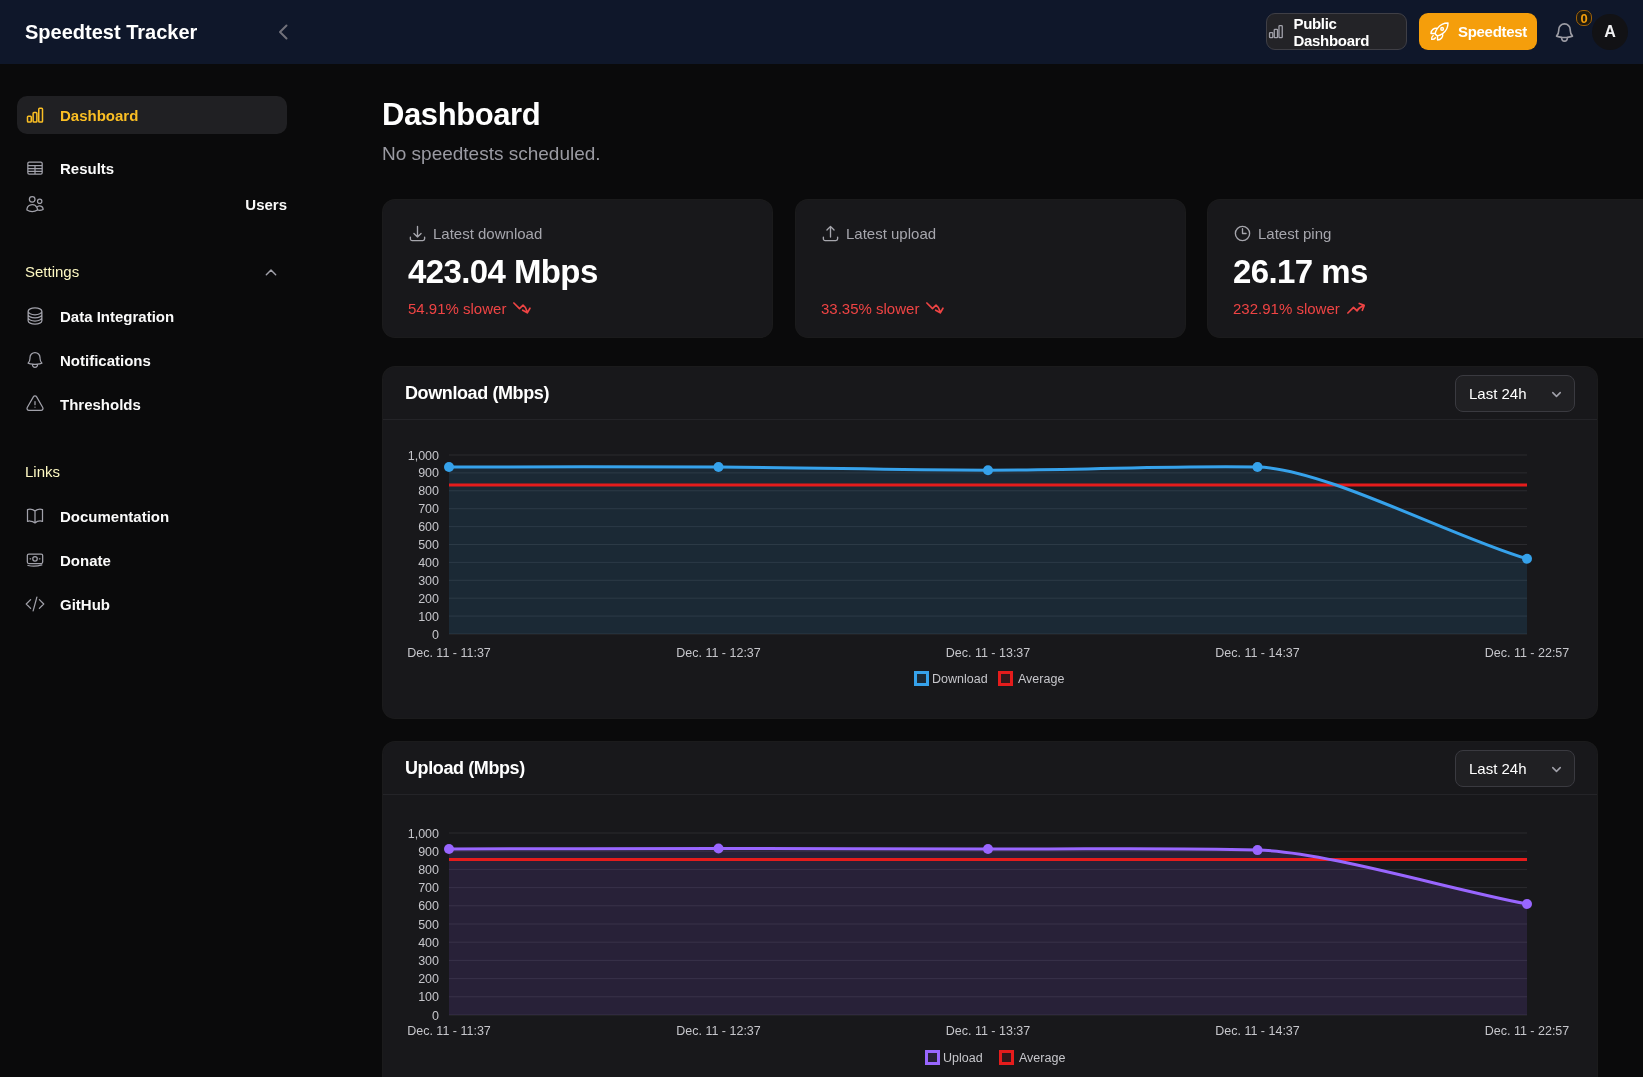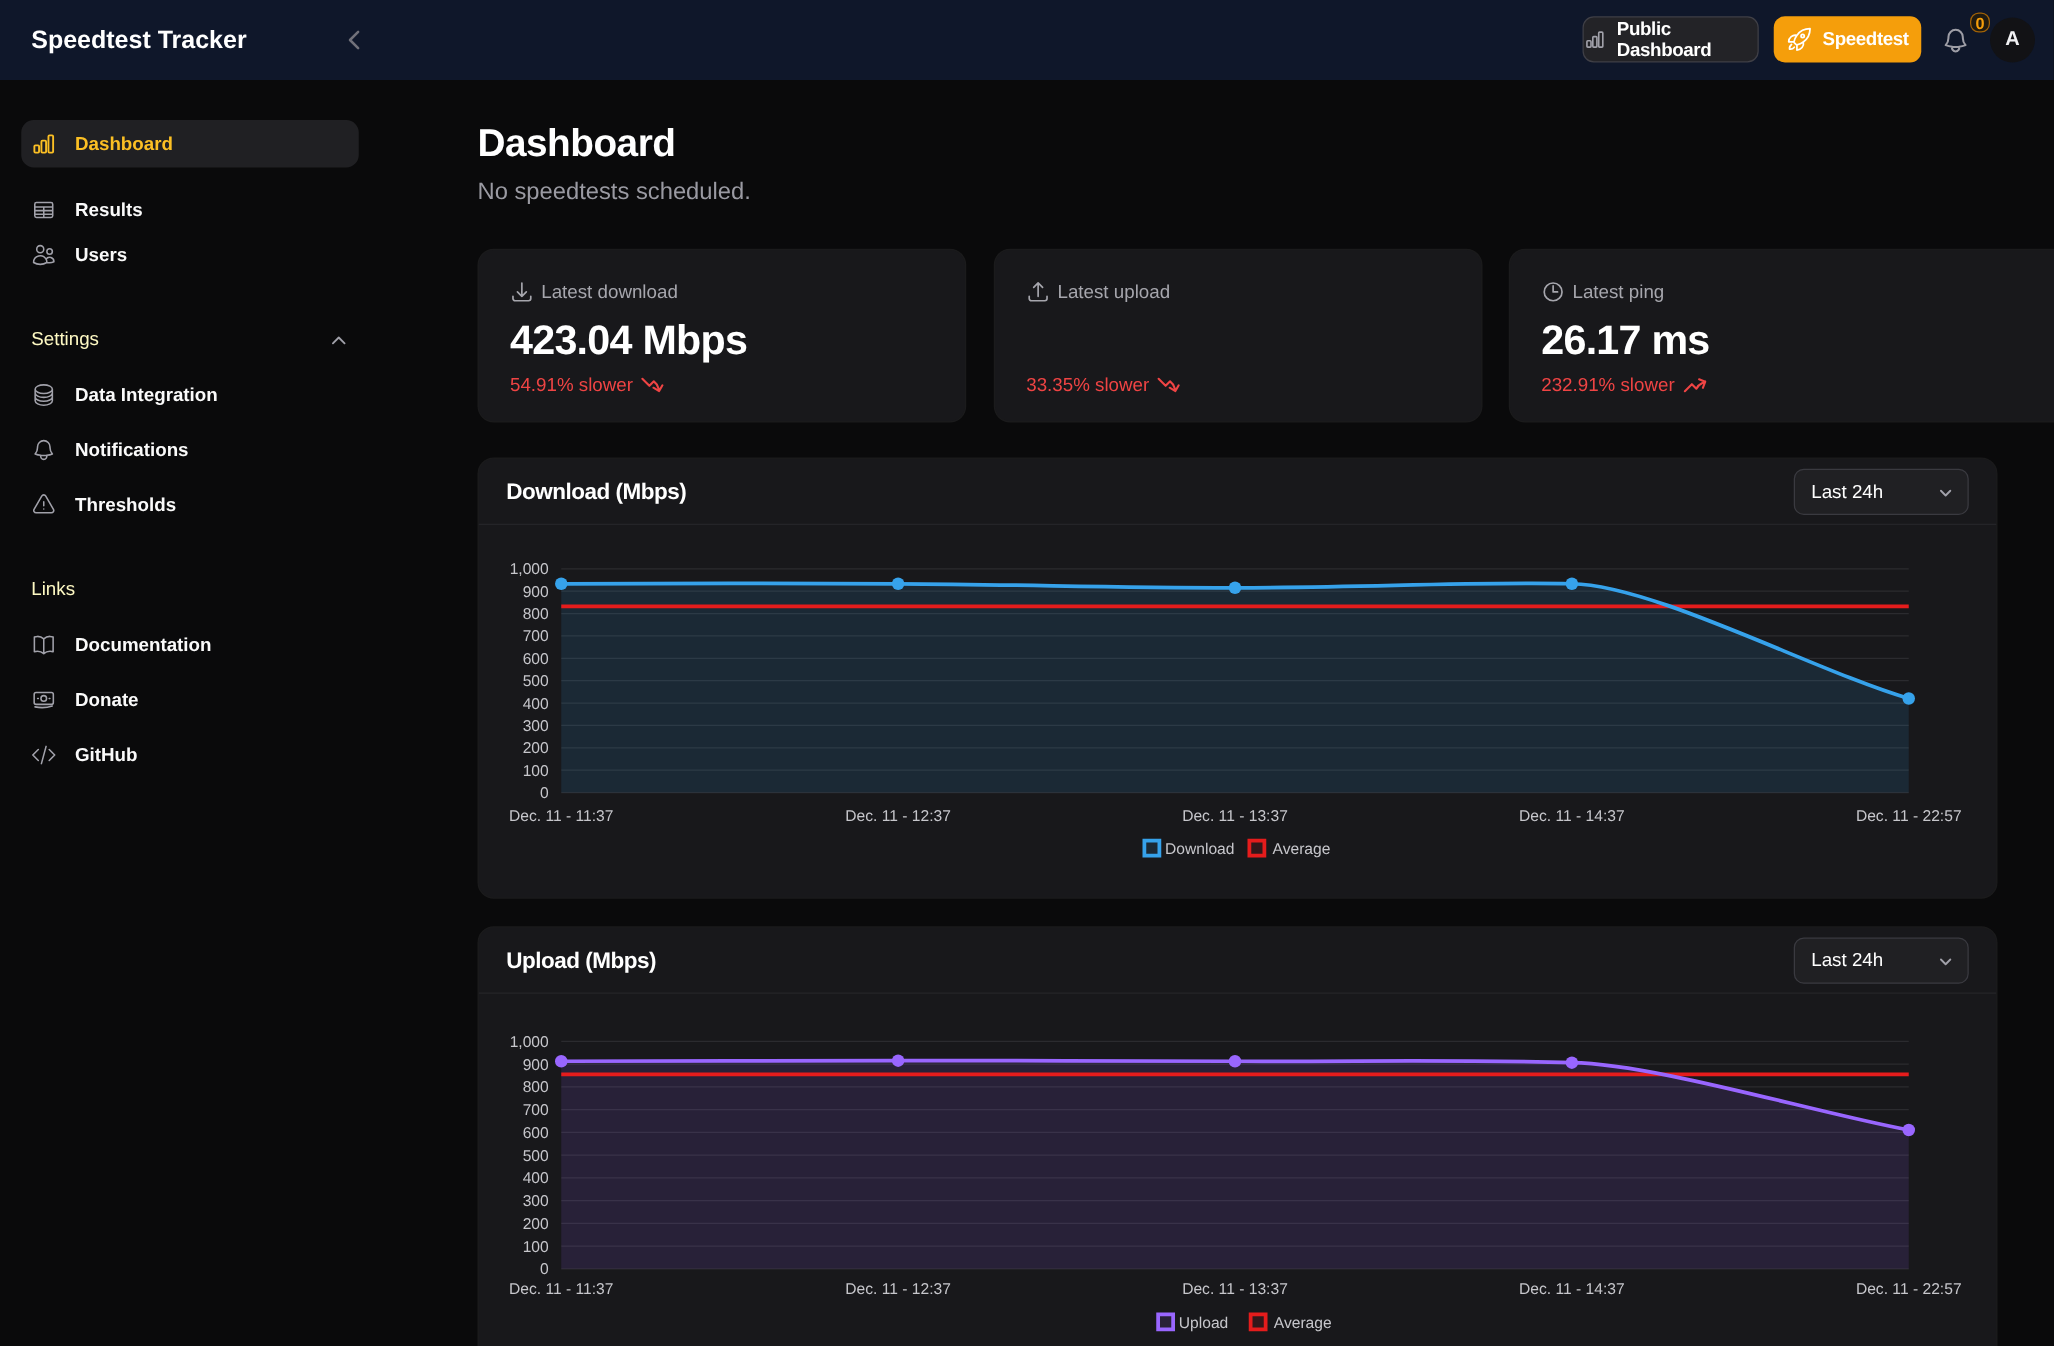--- a/index.html
+++ b/index.html
@@ -25,21 +25,21 @@
 #title { position:absolute; left:382px; top:97px; font-size:31px; font-weight:bold; color:#fff; letter-spacing:-0.4px; }
 #subtitle { position:absolute; left:382px; top:143px; font-size:19px; color:#9a9aa2; }
 .card { position:absolute; background:#18181b; border-radius:12px; box-shadow:0 0 0 1px rgba(255,255,255,0.07); }
 .stat-label { position:absolute; left:50px; top:25px; font-size:15px; color:#a6a6ad; }
 .stat-icon { position:absolute; left:25px; top:24px; width:19px; height:19px; color:#a6a6ad; }
 .stat-value { position:absolute; left:25px; top:53px; font-size:33px; font-weight:bold; color:#fff; letter-spacing:-0.6px; }
 .stat-delta { position:absolute; left:25px; top:98px; font-size:15px; color:#ef4444; display:flex; align-items:center; gap:6px; }
 .stat-delta svg { width:20px; height:20px; }
 .chart-head { position:absolute; left:0; top:0; width:100%; height:53px; border-bottom:1px solid #242428; }
 .chart-title { position:absolute; left:22px; top:16px; font-size:18px; font-weight:bold; color:#fff; letter-spacing:-0.4px; }
-.select { position:absolute; right:22px; top:8px; width:140px; height:37px; background:#202023; border:1px solid #3a3a40; border-radius:8px; color:#fff; font-size:15px; display:flex; align-items:center; padding-left:13px; }
+.select { position:absolute; right:22px; top:8px; width:120px; height:37px; background:#202023; border:1px solid #3a3a40; border-radius:8px; color:#fff; font-size:15px; display:flex; align-items:center; padding-left:13px; }
 .select svg { position:absolute; right:10px; top:11px; width:15px; height:15px; color:#a1a1aa; }
 </style>
 </head>
 <body>
 
 <div id="topbar">
   <div id="brand">Speedtest Tracker</div>
   <svg id="collapse" viewBox="0 0 24 24" fill="none" stroke="currentColor" stroke-width="2" stroke-linecap="round" stroke-linejoin="round">
       <path d="M14.5 5.5 8 12l6.5 6.5"></path>
     </svg>
@@ -73,21 +73,21 @@
       </svg>
     <span>Dashboard</span>
   </div>
   <div class="navitem" style="top:149px;">
     <svg viewBox="0 0 24 24" fill="none" stroke="currentColor" stroke-width="1.5">
         <rect x="3.4" y="4.8" width="17.2" height="14.4" rx="1.6"></rect>
         <path d="M3.4 9.2h17.2M3.4 12.6h17.2M3.4 16h17.2M12 9.2v10"></path>
       </svg>
     <span>Results</span>
   </div>
-  <div class="navitem" style="top:185px;">
+  <div class="navitem" style="top:185px;justify-content:space-between;">
     <svg viewBox="0 0 24 24" fill="none" stroke="currentColor" stroke-width="1.5" stroke-linecap="round" stroke-linejoin="round">
         <path d="M15 19.128a9.38 9.38 0 0 0 2.625.372 9.337 9.337 0 0 0 4.121-.952 4.125 4.125 0 0 0-7.533-2.493M15 19.128v-.003c0-1.113-.285-2.16-.786-3.07M15 19.128v.106A12.318 12.318 0 0 1 8.624 21c-2.331 0-4.512-.645-6.374-1.766l-.001-.109a6.375 6.375 0 0 1 11.964-3.07M12 6.375a3.375 3.375 0 1 1-6.75 0 3.375 3.375 0 0 1 6.75 0Zm8.25 2.25a2.625 2.625 0 1 1-5.25 0 2.625 2.625 0 0 1 5.25 0Z"></path>
       </svg>
     <span>Users</span>
   </div>
   <div class="navhead" style="top:263px;">Settings</div>
   <svg class="abs" style="left:263px; top:265px; width:16px; height:16px; color:#a1a1aa;" viewBox="0 0 24 24" fill="none" stroke="currentColor" stroke-width="2.2" stroke-linecap="round" stroke-linejoin="round">
       <path d="m5 14.5 7-7 7 7"></path>
     </svg>
   <div class="navitem" style="top:297px;">

